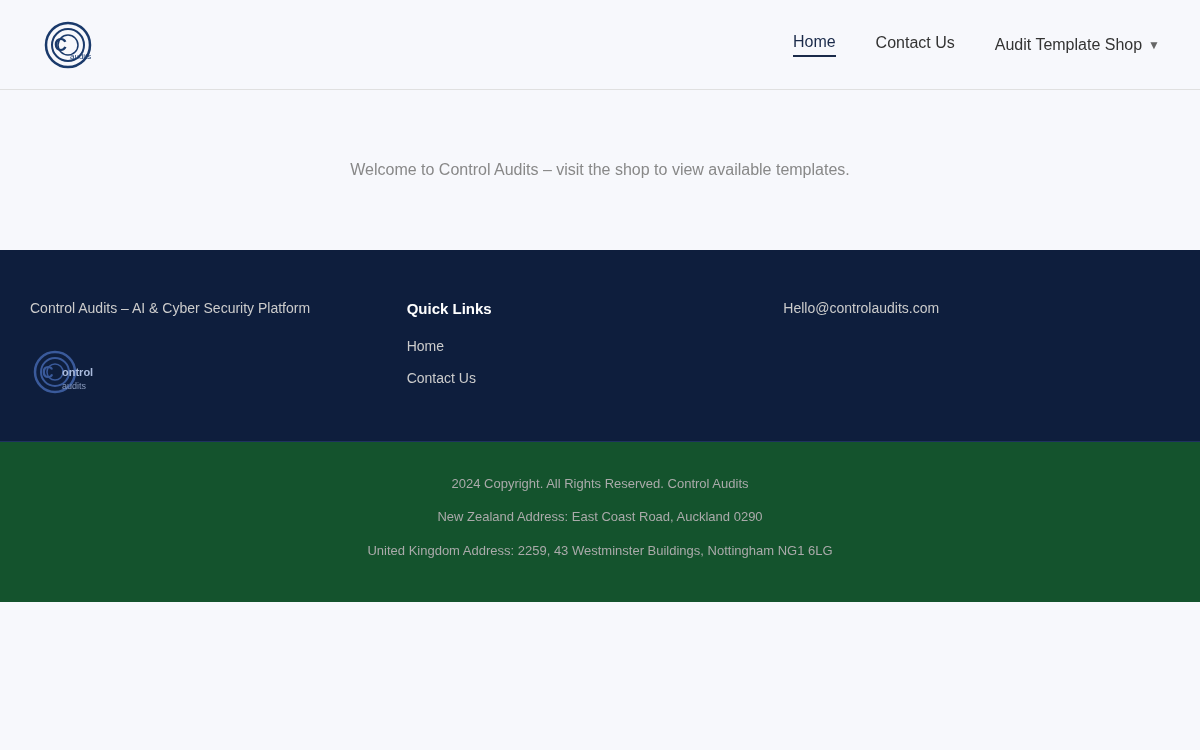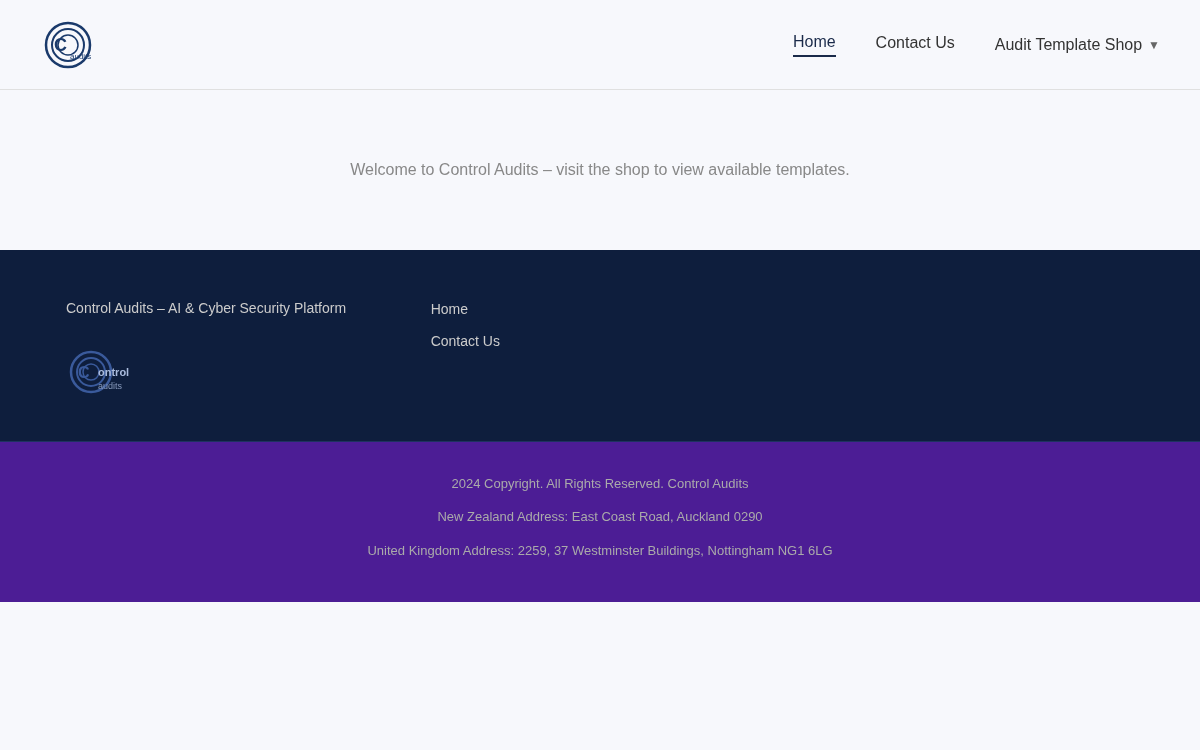--- a/index.html
+++ b/index.html
@@ -70,21 +70,20 @@
     
     footer {
       background: #0e1e3d;
       color: #ccc;
     }
     .footer-top {
       display: grid;
       grid-template-columns: 1fr 1fr 1fr;
       padding: 50px 60px 40px 30px;
       gap: 20px;
-      margin-left: 36px;
     }
     .footer-brand {
       display: flex;
       flex-direction: column;
       gap: 20px;
     }
     .footer-brand-title {
       font-size: 14px;
       color: #ccc;
     }
@@ -114,21 +113,21 @@
     .footer-contact p {
       font-size: 14px;
       color: #ccc;
     }
     .footer-divider {
       border: none;
       border-top: 1px solid #1e3260;
       margin: 0 0;
     }
     .footer-bottom {
-      background: #4c1d95;
+      background: #14532d;
       padding: 30px 20px;
       text-align: center;
     }
     .footer-bottom p {
       font-size: 13px;
       color: #aaa;
       margin-bottom: 10px;
       line-height: 1.8;
     }
   </style>
@@ -170,34 +169,36 @@
           <circle cx="25" cy="26" r="14" fill="none" stroke="#3a5a9b" stroke-width="2"></circle>
           <circle cx="25" cy="26" r="8" fill="none" stroke="#3a5a9b" stroke-width="1.5"></circle>
           <text x="12" y="32" font-size="16" font-weight="bold" fill="#3a5a9b" font-family="Arial">C</text>
           <text x="32" y="30" font-size="11" font-weight="bold" fill="#aabbdd" font-family="Arial">ontrol</text>
           <text x="32" y="43" font-size="9" fill="#889abc" font-family="Arial">audits</text>
         </svg>
       </div>
     </div>
 
     <div class="footer-quick-links">
+      <h3>Quick Links</h3>
       <ul>
         <li>
           <a>Home</a>
         </li>
         <li>
           <a>Contact Us</a>
         </li>
       </ul>
     </div>
 
     <div class="footer-contact">
+      <p>Hello@controlaudits.com</p>
     </div>
   </div>
 
   <hr class="footer-divider">
 
   <div class="footer-bottom">
     <p>2024 Copyright. All Rights Reserved. Control Audits</p>
     <p>New Zealand Address: East Coast Road, Auckland 0290</p>
-    <p>United Kingdom Address: 2259, 37 Westminster Buildings, Nottingham NG1 6LG</p>
+    <p>United Kingdom Address: 2259, 43 Westminster Buildings, Nottingham NG1 6LG</p>
   </div>
 </footer>
 
 </body></html>

